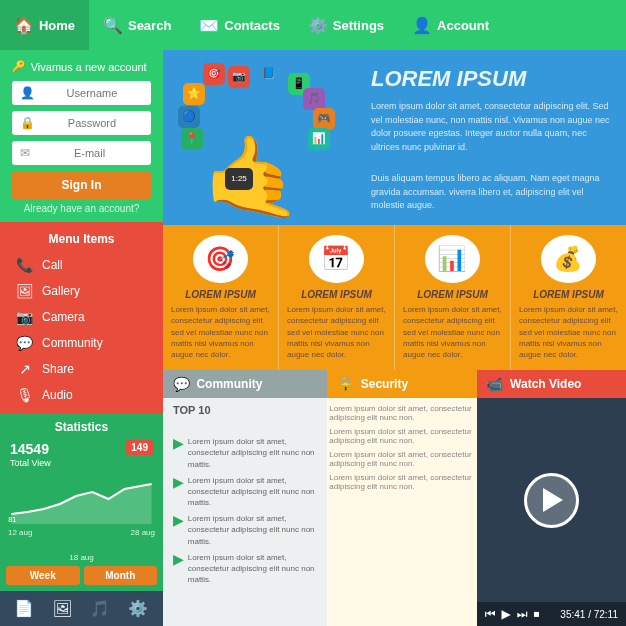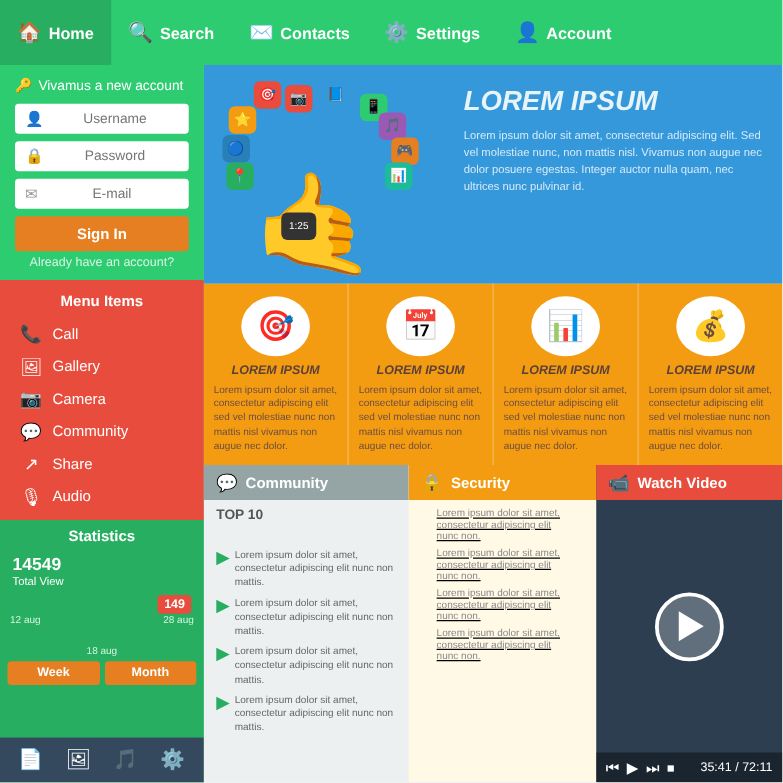--- a/index.html
+++ b/index.html
@@ -31,21 +31,21 @@
 
     
     .menu-section { background: #e74c3c; padding: 6px 0; }
     .menu-title { color: white; font-size: 12px; font-weight: bold; text-align: center; padding: 4px 0 6px; }
     .menu-item { display: flex; align-items: center; gap: 8px; padding: 5px 16px; color: white; font-size: 12px; cursor: pointer; }
     .menu-item-icon { font-size: 14px; width: 18px; text-align: center; }
 
     
     .stats-section { background: #27ae60; padding: 6px; flex: 1; }
     .stats-title { color: white; font-size: 12px; font-weight: bold; text-align: center; margin-bottom: 6px; }
-    .stats-numbers { display: flex; align-items: flex-start; gap: 4px; padding: 0 4px; flex-direction: column; }
+    .stats-numbers { display: flex; align-items: flex-start; gap: 4px; padding: 0 4px; }
     .stats-total { color: white; font-size: 9px; line-height: 1.3; }
     .stats-total strong { font-size: 14px; display: block; }
     .stats-badge { background: #e74c3c; color: white; font-size: 10px; font-weight: bold; padding: 2px 5px; border-radius: 3px; margin-left: auto; }
     .chart-area { height: 50px; position: relative; margin: 4px 0; }
     .chart-area svg { width: 100%; height: 100%; }
     .stats-btns { display: flex; gap: 4px; margin-top: 4px; }
     .stats-btn { flex: 1; background: #e67e22; color: white; border: none; font-size: 10px; font-weight: bold; padding: 4px; border-radius: 3px; cursor: pointer; }
     .stats-btn.active { background: #e67e22; }
 
     
@@ -87,21 +87,21 @@
     .section-header-icon { color: white; font-size: 14px; }
     .community-content { padding: 6px 10px; flex: 1; }
     .top10-label { font-size: 11px; font-weight: bold; color: #555; margin-bottom: 20px; }
     .community-list { }
     .community-list-item { display: flex; align-items: flex-start; gap: 4px; margin-bottom: 5px; }
     .list-bullet { color: #27ae60; font-size: 14px; line-height: 1; }
     .list-text { font-size: 8px; color: #666; line-height: 1.4; }
 
     
     .security { background: #fff9e6; flex: 1; display: flex; flex-direction: column; }
-    .security-content { padding: 6px 22px; flex: 1; text-decoration: underline; }
+    .security-content { padding: 6px 2px; flex: 1; }
     .security-item { display: flex; align-items: flex-start; gap: 4px; margin-bottom: 5px; }
 
     
     .watch-video { background: #2c3e50; flex: 1; display: flex; flex-direction: column; }
     .video-content { flex: 1; display: flex; align-items: center; justify-content: center; position: relative; }
     .play-btn { width: 55px; height: 55px; border-radius: 50%; background: rgba(255,255,255,0.25); border: 3px solid white; display: flex; align-items: center; justify-content: center; cursor: pointer; }
     .play-triangle { width: 0; height: 0; border-top: 12px solid transparent; border-bottom: 12px solid transparent; border-left: 20px solid white; margin-left: 4px; }
     .video-controls { background: rgba(0,0,0,0.4); padding: 5px 8px; display: flex; align-items: center; gap: 6px; }
     .video-ctrl-btn { color: white; font-size: 12px; cursor: pointer; }
     .video-time { color: white; font-size: 10px; margin-left: auto; }
@@ -189,20 +189,27 @@
 
       <div class="stats-section">
         <div class="stats-title">Statistics</div>
         <div class="stats-numbers">
           <div class="stats-total">
             <strong>14549</strong>
             <span>Total View</span>
           </div>
           <div class="stats-badge">149</div>
         </div>
+        <div class="chart-area">
+          <svg viewBox="0 0 140 50" preserveAspectRatio="none">
+            <polyline points="5,40 20,38 35,35 50,30 65,22 80,18 95,25 110,15 135,10" fill="none" stroke="white" stroke-width="2"></polyline>
+            <polyline points="5,40 20,38 35,35 50,30 65,22 80,18 95,25 110,15 135,10 135,50 5,50" fill="rgba(255,255,255,0.2)" stroke="none"></polyline>
+            <text x="2" y="48" fill="white" font-size="7">81</text>
+          </svg>
+        </div>
         <div style="display:flex; justify-content:space-between; padding: 0 2px; margin-bottom:2px;">
           <span style="font-size:8px;color:#d5f5e3;">12 aug</span>
           <span style="font-size:8px;color:#d5f5e3;margin-top:25px;">18 aug</span>
           <span style="font-size:8px;color:#d5f5e3;">28 aug</span>
         </div>
         <div class="stats-btns">
           <button class="stats-btn active">Week</button>
           <button class="stats-btn">Month</button>
         </div>
       </div>
@@ -235,20 +242,21 @@
 
             <div style="position:absolute;bottom:0;left:30px;font-size:80px;line-height:1;">🤙</div>
 
             <div style="position:absolute;bottom:28px;left:52px;width:28px;height:22px;background:#333;border-radius:5px;display:flex;align-items:center;justify-content:center;font-size:8px;color:white;z-index:5;">1:25</div>
           </div>
         </div>
         <div class="hero-text">
           <div class="hero-title">LOREM IPSUM</div>
           <p class="hero-body">Lorem ipsum dolor sit amet, consectetur adipiscing elit. Sed vel molestiae nunc, non mattis nisl. Vivamus non augue nec dolor posuere egestas. Integer auctor nulla quam, nec ultrices nunc pulvinar id.</p>
           <br>
+          <p class="hero-body">Duis aliquam tempus libero ac aliquam. Nam eget magna gravida accumsan. viverra libero et, adipiscing elit vel molestie augue.</p>
         </div>
       </div>
 
       <div class="features">
         <div class="feature-item">
           <div class="feature-circle">🎯</div>
           <div class="feature-title">LOREM IPSUM</div>
           <div class="feature-desc">Lorem ipsum dolor sit amet, consectetur adipiscing elit sed vel molestiae nunc non mattis nisl vivamus non augue nec dolor.</div>
         </div>
         <div class="feature-item">

